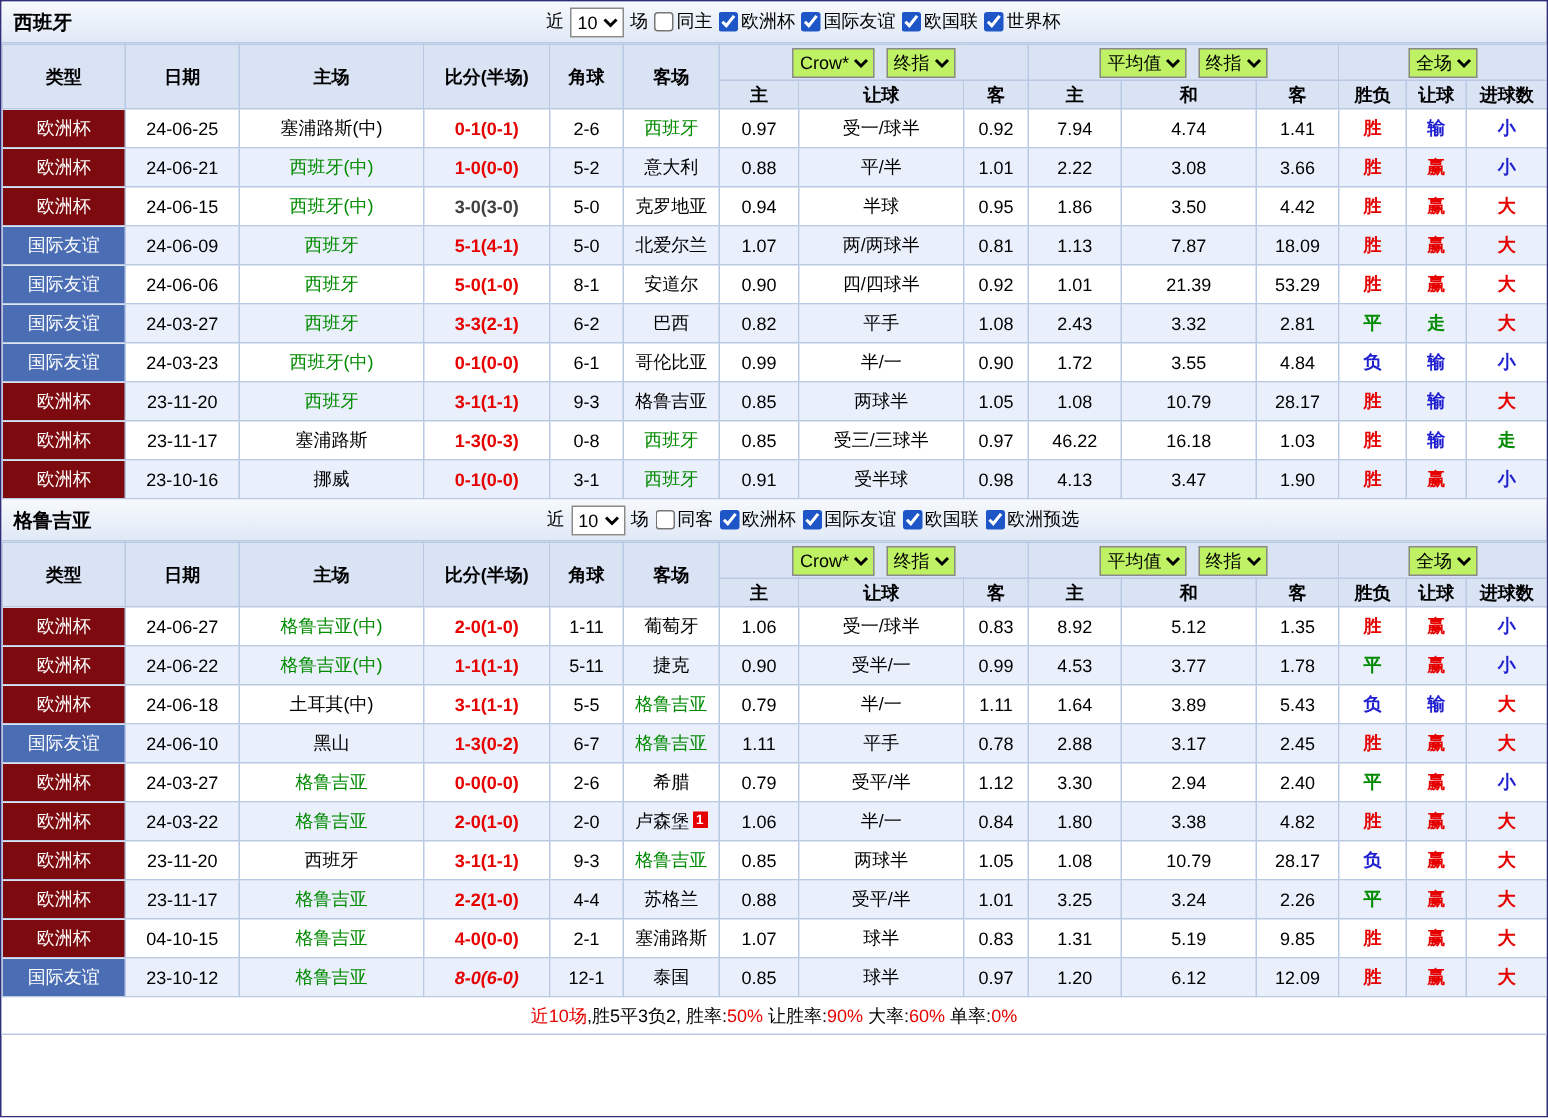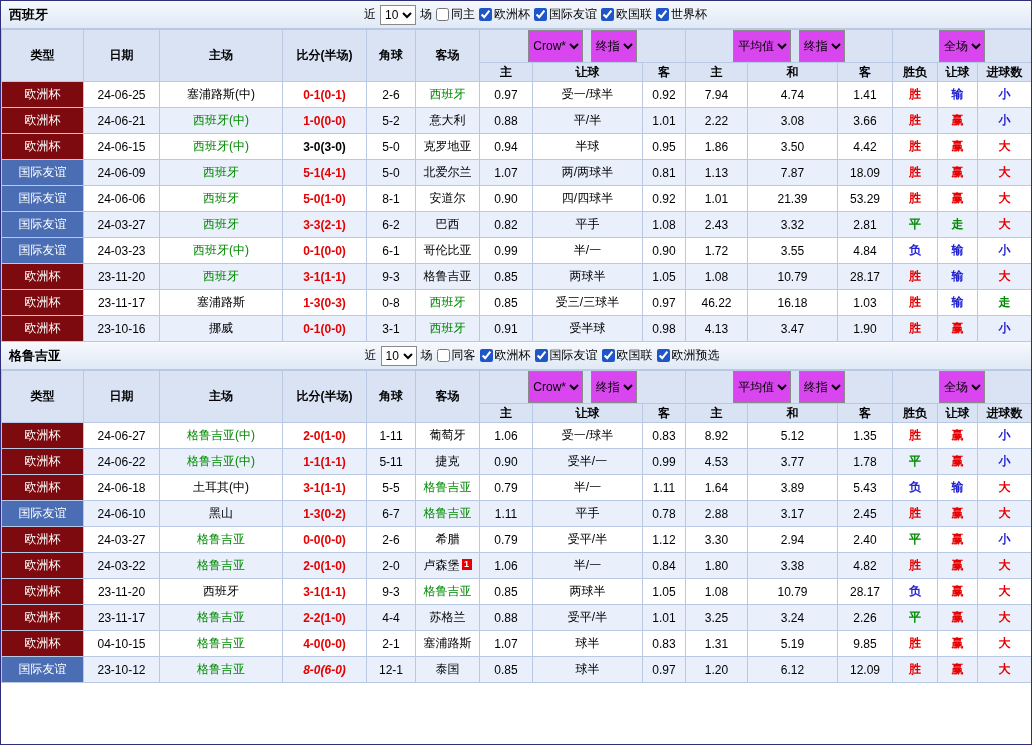--- a/index.html
+++ b/index.html
@@ -33,21 +33,21 @@
   table { border-collapse:collapse; table-layout:fixed; width:1030px; }
   th, td { border:1px solid #b9c9e4; text-align:center; white-space:nowrap; overflow:hidden; padding:0; }
   thead th { background:#d9e3f4; font-weight:bold; font-size:12px; }
   thead tr.h1 th { height:24px; }
   thead tr.h2 th { height:19px; }
   tbody td { height:26px; font-size:12px; background:#fff; }
   tbody tr:nth-child(even) td { background:#e9effb; }
   td.type-cell { color:#fff; }
   td.score-cell { font-weight:bold; }
   td.result-cell { font-weight:bold; }
-  .hdr-select { height:32px; font-size:12px; border:1px solid #8a8a8a; background:#d946ef; margin:0 2px; }
+  .hdr-select { height:20px; font-size:12px; border:1px solid #8a8a8a; background:#bef264; margin:0 2px; }
 
   .red-card { display:inline-block; background:#e60000; color:#fff; font-size:9px; font-weight:bold;
               width:10px; height:11px; line-height:11px; margin-left:2px; vertical-align:2px; }
 
   
   .summary { height:25px; line-height:24px; text-align:center; background:#fff;
              border-bottom:1px solid #b9c9e4; font-size:12px; }
 </style>
 </head>
 <body>
@@ -167,21 +167,21 @@
               <td>3.08</td>
               <td>3.66</td>
               <td class="result-cell" style="color: rgb(230, 0, 0);">胜</td>
               <td class="result-cell" style="color: rgb(230, 0, 0);">赢</td>
               <td class="result-cell" style="color: rgb(31, 31, 208);">小</td>
             </tr>
             <tr>
               <td class="type-cell" style="background: rgb(125, 10, 14);">欧洲杯</td>
               <td>24-06-15</td>
               <td style="color: rgb(0, 138, 0);">西班牙(中)</td>
-              <td class="score-cell" style="color: #000000;">3-0(3-0)</td>
+              <td class="score-cell" style="color: #404040;">3-0(3-0)</td>
               <td>5-0</td>
               <td>克罗地亚</td>
               <td>0.94</td>
               <td>半球</td>
               <td>0.95</td>
               <td>1.86</td>
               <td>3.50</td>
               <td>4.42</td>
               <td class="result-cell" style="color: rgb(230, 0, 0);">胜</td>
               <td class="result-cell" style="color: rgb(230, 0, 0);">赢</td>
@@ -557,15 +557,16 @@
               <td>0.97</td>
               <td>1.20</td>
               <td>6.12</td>
               <td>12.09</td>
               <td class="result-cell" style="color: rgb(230, 0, 0);">胜</td>
               <td class="result-cell" style="color: rgb(230, 0, 0);">赢</td>
               <td class="result-cell" style="color: rgb(230, 0, 0);">大</td>
             </tr>
           </tbody>
     </table>
+    <div class="summary"><span style="color: rgb(230, 0, 0);">近10场</span><span>,胜5平3负2, </span><span>胜率:</span><span style="color: rgb(230, 0, 0);">50%</span><span> 让胜率:</span><span style="color: rgb(230, 0, 0);">90%</span><span> 大率:</span><span style="color: rgb(230, 0, 0);">60%</span><span> 单率:</span><span style="color: rgb(230, 0, 0);">0%</span></div>
   </section>
 </div>
 </div>
 
 </body></html>

